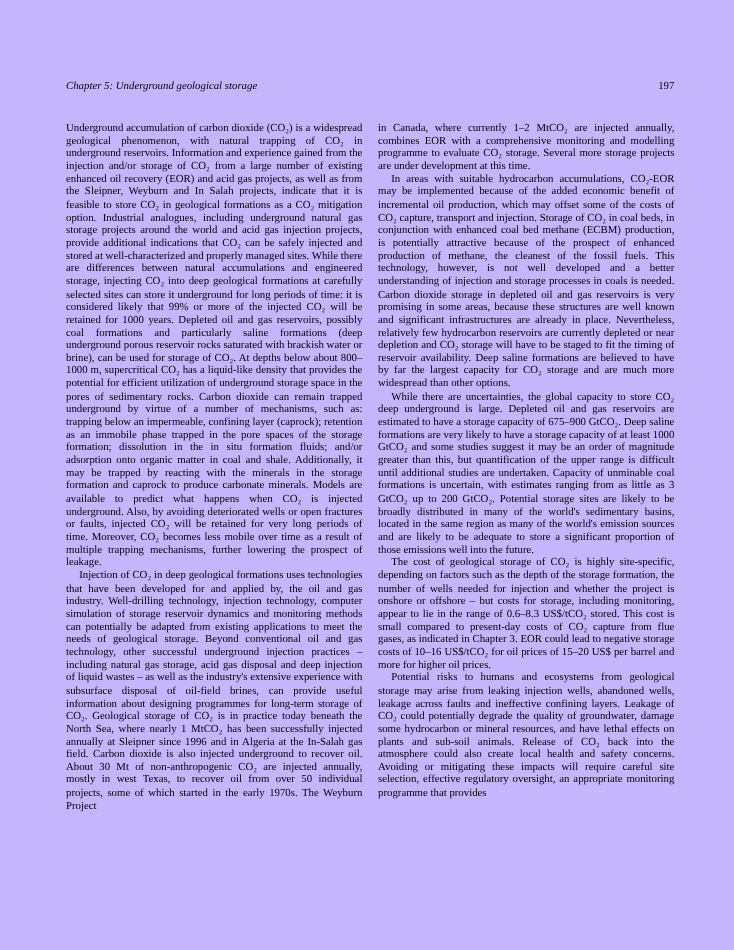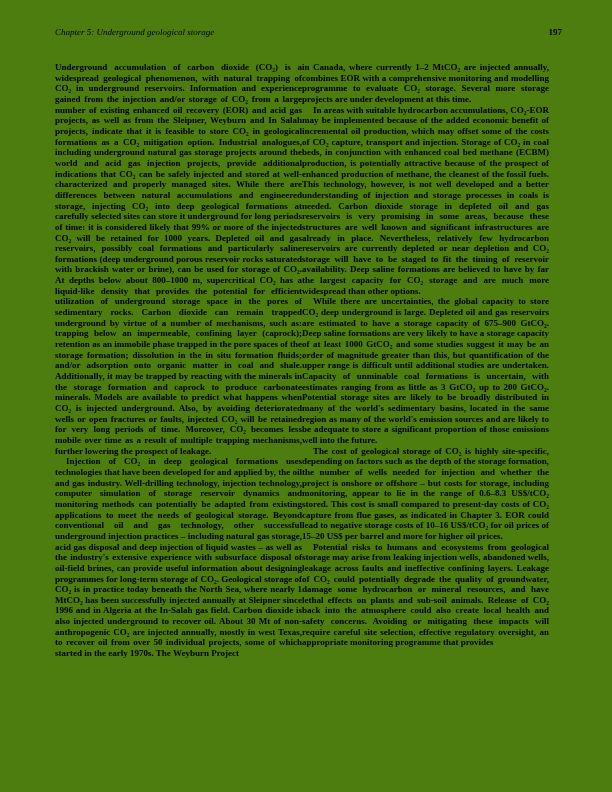--- a/index.html
+++ b/index.html
@@ -1,45 +1,45 @@
 <!DOCTYPE html>
 <html><head>
 <meta charset="utf-8">
 <style>
   html, body { margin: 0; padding: 0; background: #ffffff; }
   .page {
     position: relative;
     width: 612px;
     height: 792px;
     box-sizing: border-box;
-    background: #4d7c0f;
+    background: #c4b5fd;
     color: #000000;
     padding: 27px 50px 0 55px;
     font-family: "Liberation Serif", "DejaVu Serif", serif;
     overflow: hidden;
   }
   .running-header {
     display: flex;
     justify-content: space-between;
     align-items: baseline;
     font-size: 9px;
     line-height: 11px;
     margin-bottom: 24px;
   }
   .running-header .chapter { font-style: italic; }
-  .running-header .pagenum { font-weight: bold; }
+  .running-header .pagenum { font-weight: normal; margin-top: 39px; }
   .section-title {
     font-size: 9.5px;
     font-weight: bold;
     margin: 0 0 13px 0;
     letter-spacing: 0.2px;
   }
   .columns {
     display: flex;
-    font-weight: bold;
+    gap: 13px;
   }
   .col {
     width: 247px;
     font-size: 9px;
     line-height: 10.65px;
     text-align: justify;
     text-justify: inter-word;
     hyphens: none;
   }
   .body-para { margin: 0; }

